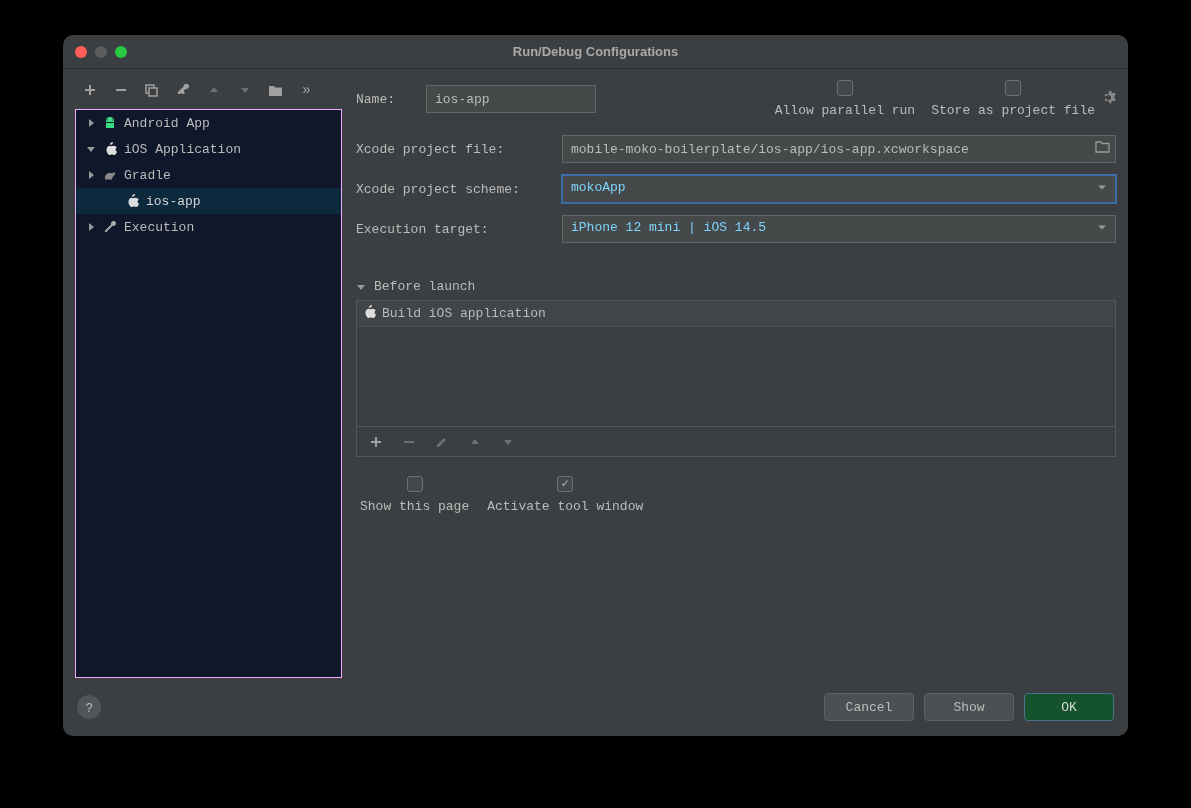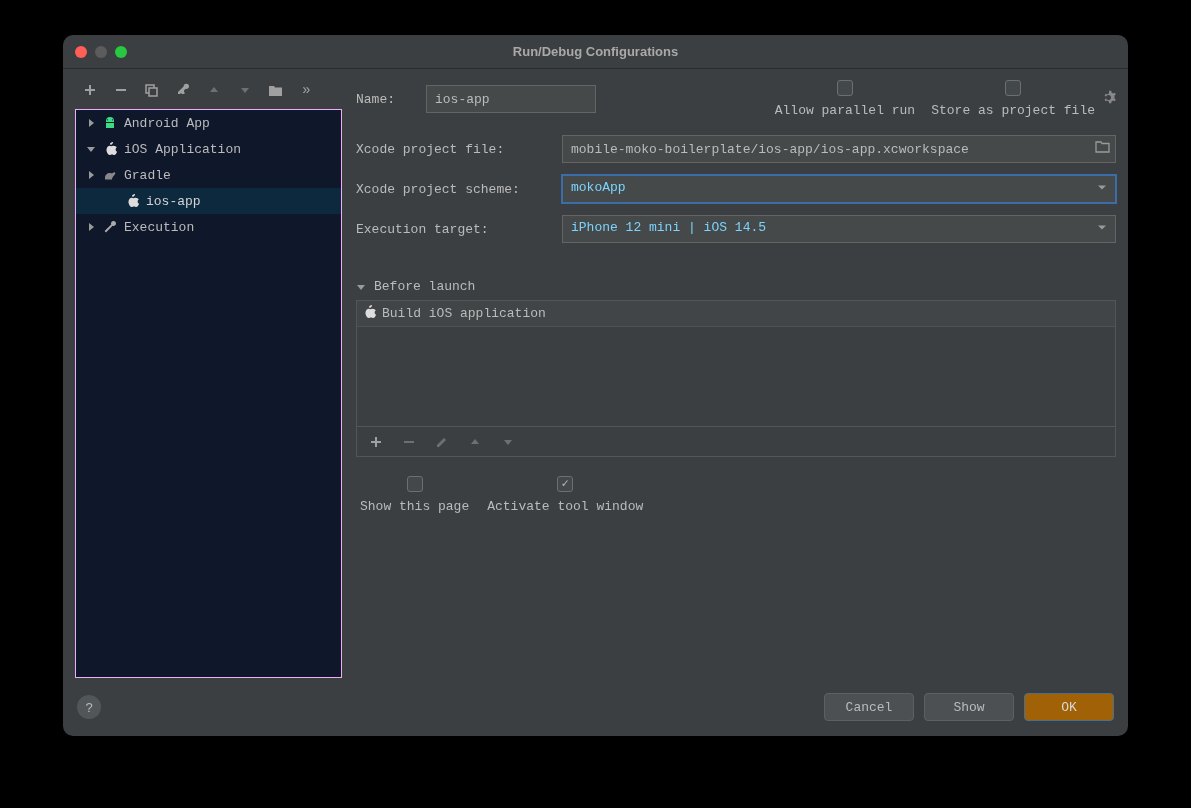--- a/index.html
+++ b/index.html
@@ -229,21 +229,21 @@
   padding: 0 18px;
   background: #4c5052;
   border: 1px solid #5e6060;
   color: #bbbbbb;
   border-radius: 4px;
   font-family: inherit;
   font-size: 13px;
   cursor:pointer;
 }
 .btn.primary {
-  background: #a16207;
+  background: #14532d;
   border-color: #4c708c;
   color: #d8d8d8;
 }
 .gear-icon { color:#888; cursor:pointer; margin-left:6px; }
 </style>
 </head>
 <body>
 
 <div class="dialog">
   <div class="titlebar">

